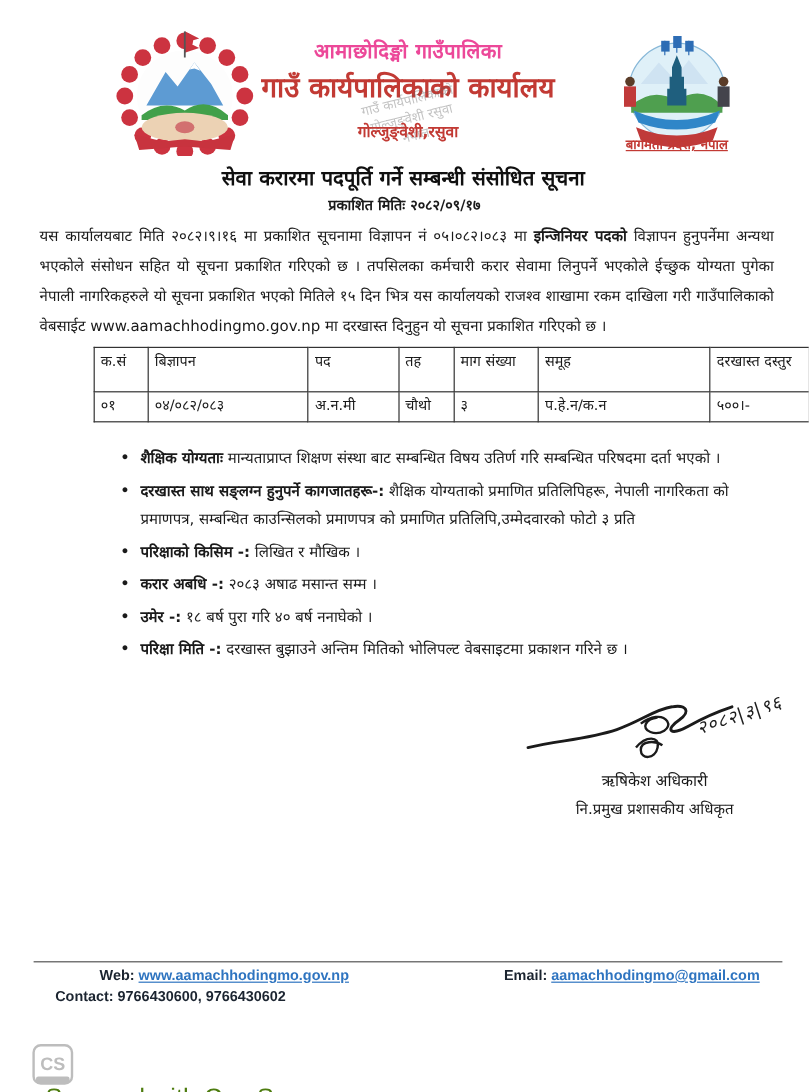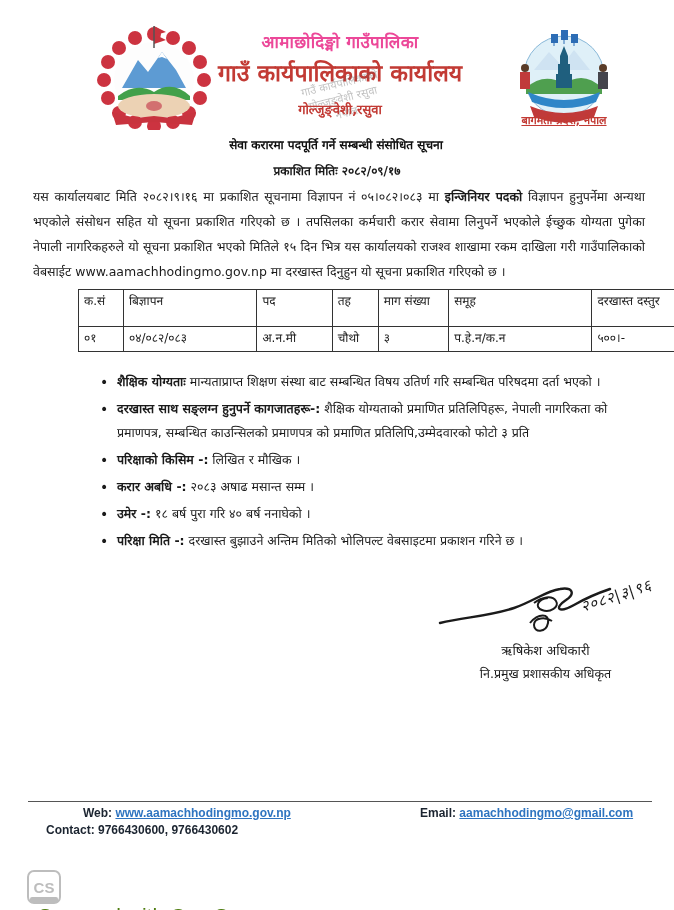--- a/index.html
+++ b/index.html
@@ -13,21 +13,21 @@
   .muni-name{font-size:17px;font-weight:bold;color:#ec4899;letter-spacing:.3px;}
   .office-name{font-size:23px;font-weight:bold;color:#c23a34;margin-top:3px;}
   .address-line{font-size:13px;font-weight:bold;color:#c23a34;margin-top:12px;position:relative;z-index:2;}
   .stamp{position:absolute;left:238px;top:76px;width:210px;transform:rotate(-14deg);
          color:rgba(95,95,95,.38);font-size:11px;line-height:15px;text-align:center;z-index:1;}
   .province{position:absolute;left:494px;top:112px;width:140px;text-align:center;
             font-size:11px;font-weight:bold;color:#c23a34;text-decoration:underline;}
 
   
   .notice-title{position:absolute;left:0;top:136px;width:672px;text-align:center;
-                font-size:12px;font-weight:bold;color:#101010;}
+                font-size:17px;font-weight:bold;color:#101010;}
   .publish-date{position:absolute;left:0;top:162px;width:674px;text-align:center;
                 font-size:12px;font-weight:bold;}
 
   
   .body-para{position:absolute;left:33px;top:184px;width:612px;font-size:12.5px;
              line-height:25px;text-align:justify;}
   .body-para .b{font-weight:bold;}
 
   
   .vacancy-table{position:absolute;left:78px;top:289px;width:654px;border-collapse:collapse;

